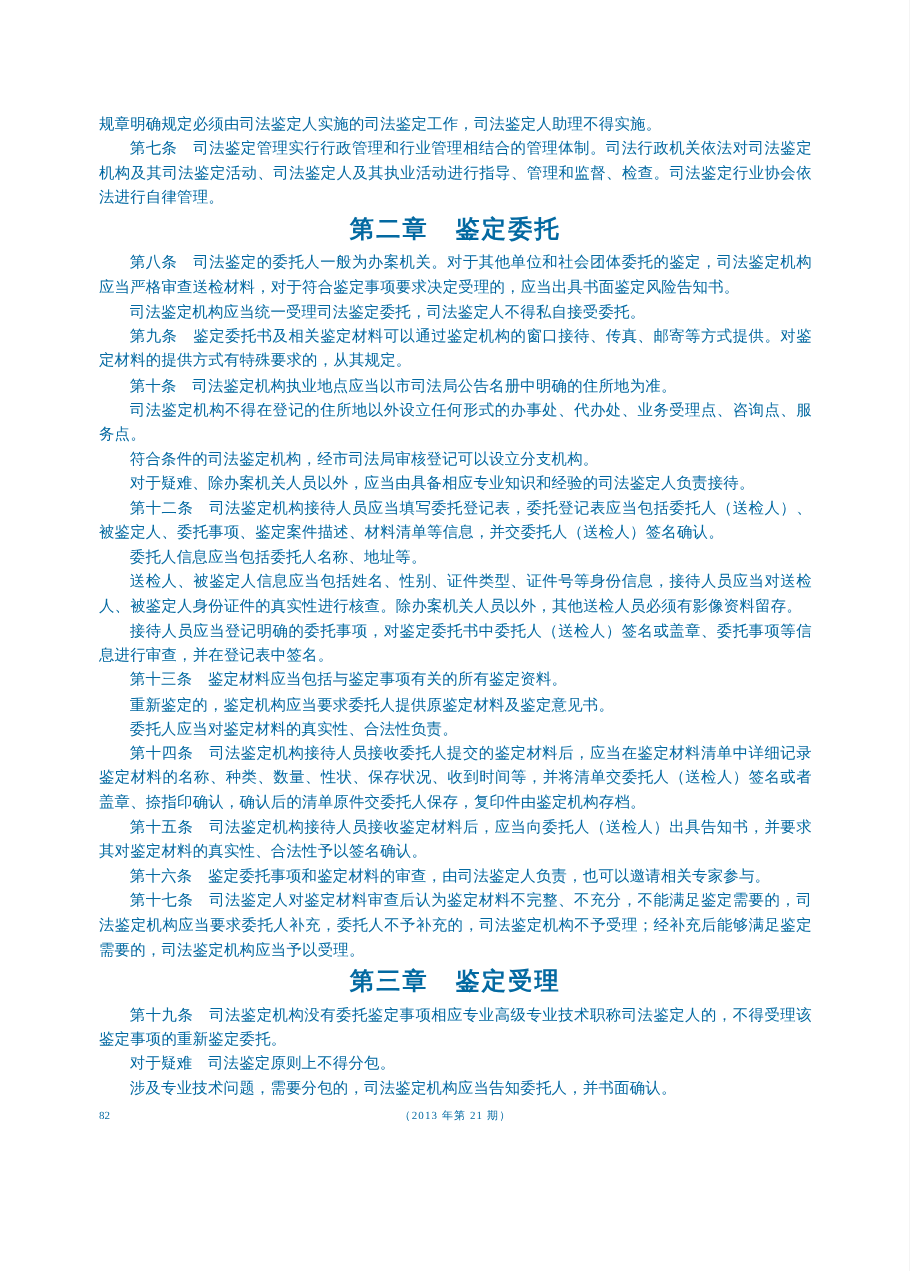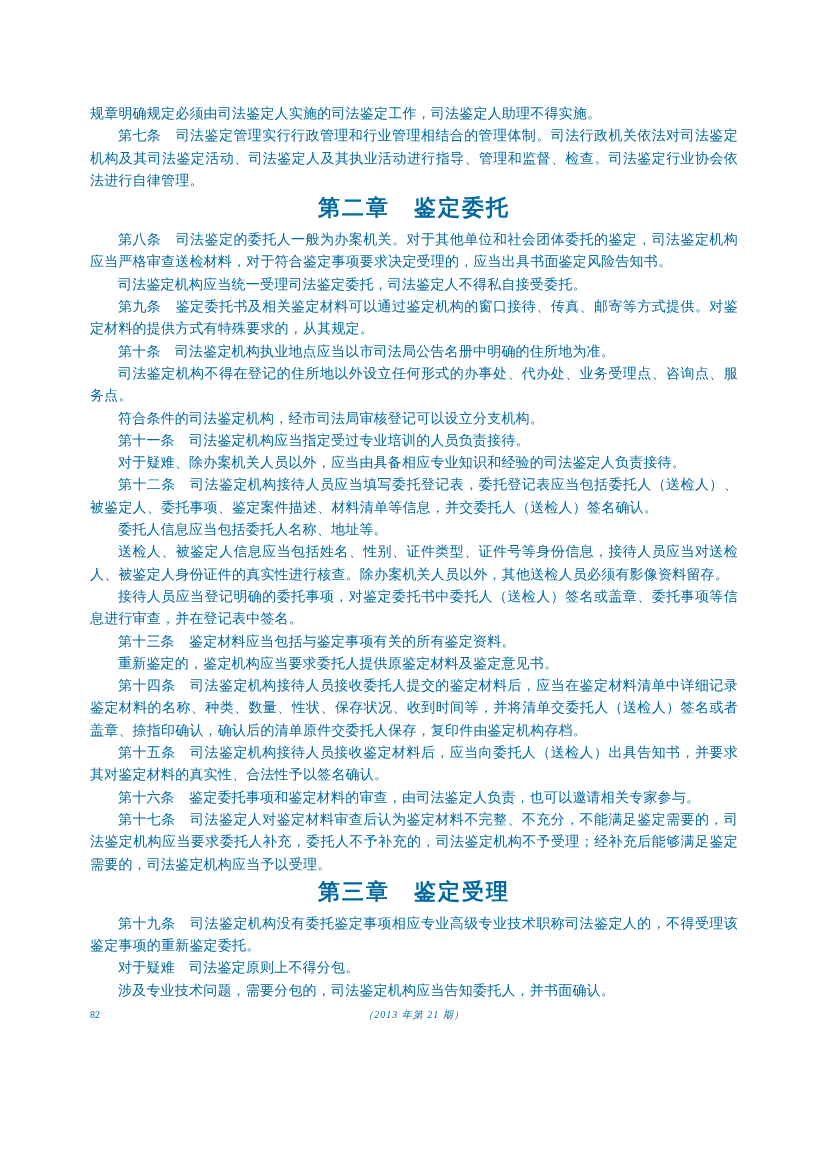--- a/index.html
+++ b/index.html
@@ -55,45 +55,44 @@
   }
   .page-number {
     position: absolute;
     left: 0;
     top: 0;
   }
   .issue-info {
     display: block;
     text-align: center;
     letter-spacing: 1px;
-    font-style: italic;
   }
 </style>
 </head>
 <body>
 
 <div class="page">
   <main class="content">
       <p class="para no-indent">规章明确规定必须由司法鉴定人实施的司法鉴定工作，司法鉴定人助理不得实施。</p>
       <p class="para">第七条　司法鉴定管理实行行政管理和行业管理相结合的管理体制。司法行政机关依法对司法鉴定机构及其司法鉴定活动、司法鉴定人及其执业活动进行指导、管理和监督、检查。司法鉴定行业协会依法进行自律管理。</p>
       <h2 class="chapter">第二章　鉴定委托</h2>
       <p class="para">第八条　司法鉴定的委托人一般为办案机关。对于其他单位和社会团体委托的鉴定，司法鉴定机构应当严格审查送检材料，对于符合鉴定事项要求决定受理的，应当出具书面鉴定风险告知书。</p>
       <p class="para">司法鉴定机构应当统一受理司法鉴定委托，司法鉴定人不得私自接受委托。</p>
       <p class="para">第九条　鉴定委托书及相关鉴定材料可以通过鉴定机构的窗口接待、传真、邮寄等方式提供。对鉴定材料的提供方式有特殊要求的，从其规定。</p>
       <p class="para">第十条　司法鉴定机构执业地点应当以市司法局公告名册中明确的住所地为准。</p>
       <p class="para">司法鉴定机构不得在登记的住所地以外设立任何形式的办事处、代办处、业务受理点、咨询点、服务点。</p>
       <p class="para">符合条件的司法鉴定机构，经市司法局审核登记可以设立分支机构。</p>
-      <p class="para">第十一条　司法鉴定机构应当指定受过专业培训的人员负责接待。</p>
       <p class="para">对于疑难、除办案机关人员以外，应当由具备相应专业知识和经验的司法鉴定人负责接待。</p>
       <p class="para">第十二条　司法鉴定机构接待人员应当填写委托登记表，委托登记表应当包括委托人（送检人）、被鉴定人、委托事项、鉴定案件描述、材料清单等信息，并交委托人（送检人）签名确认。</p>
       <p class="para">委托人信息应当包括委托人名称、地址等。</p>
       <p class="para">送检人、被鉴定人信息应当包括姓名、性别、证件类型、证件号等身份信息，接待人员应当对送检人、被鉴定人身份证件的真实性进行核查。除办案机关人员以外，其他送检人员必须有影像资料留存。</p>
       <p class="para">接待人员应当登记明确的委托事项，对鉴定委托书中委托人（送检人）签名或盖章、委托事项等信息进行审查，并在登记表中签名。</p>
       <p class="para">第十三条　鉴定材料应当包括与鉴定事项有关的所有鉴定资料。</p>
       <p class="para">重新鉴定的，鉴定机构应当要求委托人提供原鉴定材料及鉴定意见书。</p>
+      <p class="para">委托人应当对鉴定材料的真实性、合法性负责。</p>
       <p class="para">第十四条　司法鉴定机构接待人员接收委托人提交的鉴定材料后，应当在鉴定材料清单中详细记录鉴定材料的名称、种类、数量、性状、保存状况、收到时间等，并将清单交委托人（送检人）签名或者盖章、捺指印确认，确认后的清单原件交委托人保存，复印件由鉴定机构存档。</p>
       <p class="para">第十五条　司法鉴定机构接待人员接收鉴定材料后，应当向委托人（送检人）出具告知书，并要求其对鉴定材料的真实性、合法性予以签名确认。</p>
       <p class="para">第十六条　鉴定委托事项和鉴定材料的审查，由司法鉴定人负责，也可以邀请相关专家参与。</p>
       <p class="para">第十七条　司法鉴定人对鉴定材料审查后认为鉴定材料不完整、不充分，不能满足鉴定需要的，司法鉴定机构应当要求委托人补充，委托人不予补充的，司法鉴定机构不予受理；经补充后能够满足鉴定需要的，司法鉴定机构应当予以受理。</p>
       <h2 class="chapter">第三章　鉴定受理</h2>
       <p class="para">第十九条　司法鉴定机构没有委托鉴定事项相应专业高级专业技术职称司法鉴定人的，不得受理该鉴定事项的重新鉴定委托。</p>
       <p class="para">对于疑难　司法鉴定原则上不得分包。</p>
       <p class="para">涉及专业技术问题，需要分包的，司法鉴定机构应当告知委托人，并书面确认。</p>
     </main>
   <div class="footer">

